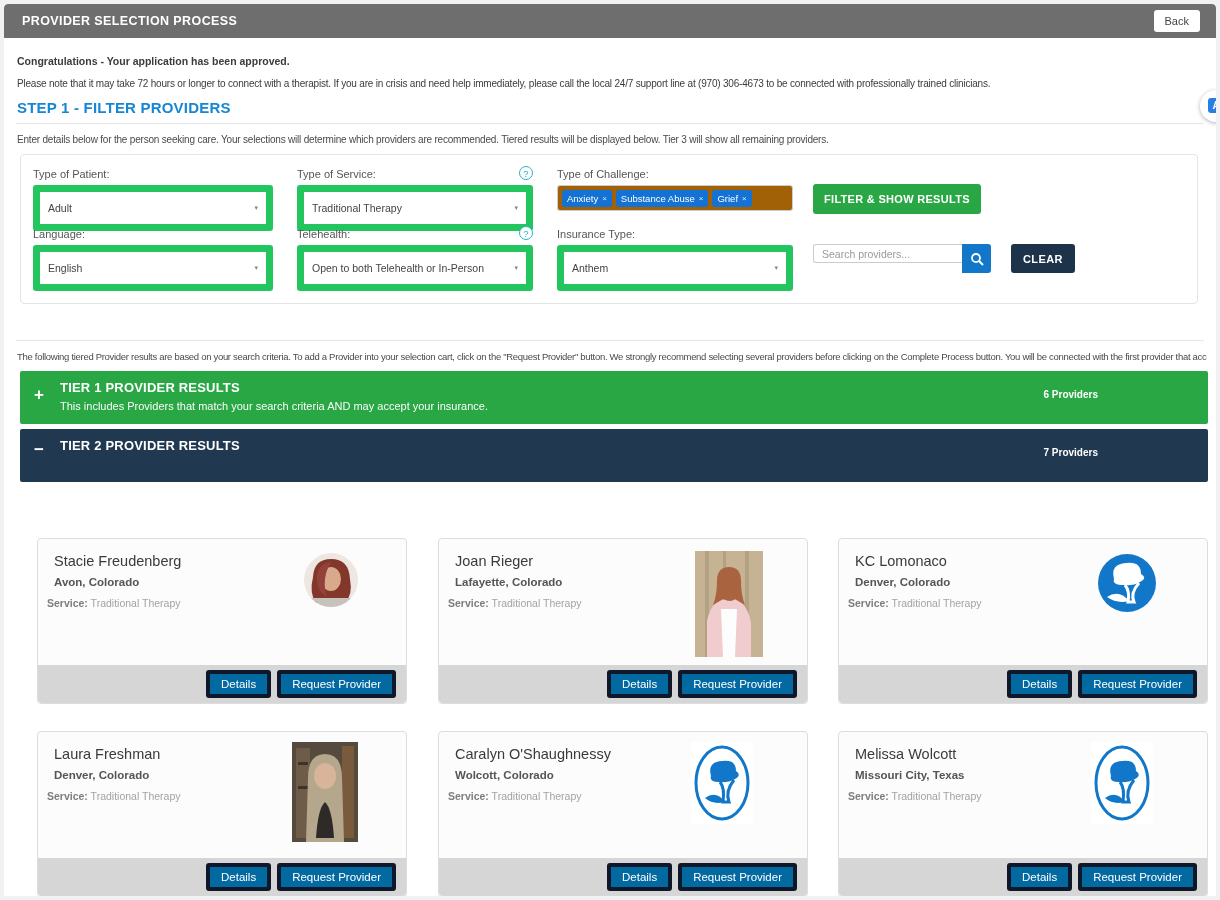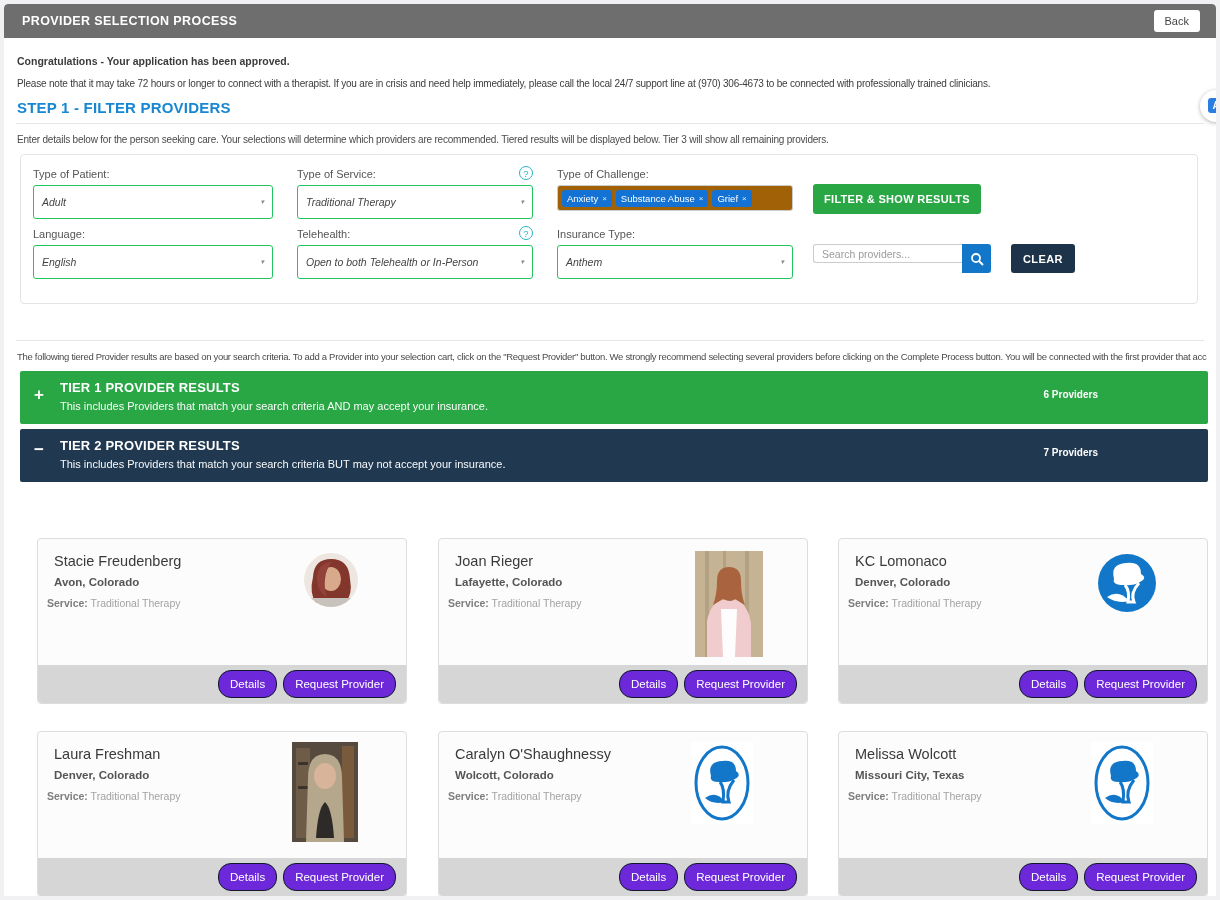--- a/index.html
+++ b/index.html
@@ -19,22 +19,22 @@
   
   .congrats{position:absolute;left:13px;top:51px;font-size:10.5px;font-weight:700;color:#3c3c3c;white-space:nowrap;}
   .note{position:absolute;left:13px;top:74px;font-size:10px;color:#3c3c3c;letter-spacing:-.2px;white-space:nowrap;}
   .step-title{position:absolute;left:13px;font-size:15px;font-weight:600;color:#1787d3;letter-spacing:.2px;white-space:nowrap;}
   .hr{position:absolute;left:12px;width:1188px;height:0;border-top:1px solid #e6e6e6;}
   .step-desc{position:absolute;left:13px;font-size:10px;color:#4a4a4a;letter-spacing:-.2px;white-space:nowrap;max-width:1190px;overflow:hidden;}
   
   .fbox{position:absolute;left:16px;top:150px;width:1176px;height:148px;background:#fff;
     border:1px solid #e4e4e4;border-radius:4px;}
   .flabel{position:absolute;font-size:11px;color:#555;white-space:nowrap;}
-  .fselect{position:absolute;height:26px;border:1px solid #22c55e;border-radius:3px;background:#fff;
-    display:flex;align-items:center;padding:16px 8px;font-size:10.5px;color:#444;cursor:pointer;box-sizing:border-box;font-style:italic;}
+  .fselect{position:absolute;height:26px;border:7px solid #22c55e;border-radius:3px;background:#fff;
+    display:flex;align-items:center;padding:16px 8px;font-size:10.5px;color:#444;cursor:pointer;box-sizing:border-box;}
   .fselect .caret{margin-left:auto;font-size:7px;color:#888;}
   .help{position:absolute;width:14px;height:14px;border:1px solid #2ab4c4;border-radius:50%;
     color:#2ab4c4;font-size:9.5px;line-height:13px;text-align:center;cursor:pointer;background:#fff;box-sizing:border-box;}
   .tagbox{position:absolute;left:536px;top:30px;width:236px;height:26px;border:1px solid #ccc;border-radius:3px;
     background:#a16207;display:flex;align-items:center;gap:4px;padding:0 4px;box-sizing:border-box;}
   .tag{background:#1372d4;color:#fff;font-size:9.5px;border-radius:3px;padding:3px 5px;display:flex;
     align-items:center;gap:4px;white-space:nowrap;}
   .tag .x{font-size:8px;opacity:.85;cursor:pointer;}
   .green-btn{position:absolute;left:792px;top:29px;height:30px;background:#2aa745;border:none;border-radius:3px;
     color:#fff;font-size:11px;font-weight:700;letter-spacing:.3px;padding:0 11px;font-family:inherit;cursor:pointer;}
@@ -54,21 +54,21 @@
   .tier .t-sub{position:absolute;left:40px;top:29px;font-size:11px;font-weight:400;opacity:.97;}
   .tier .t-count{position:absolute;right:110px;top:18px;font-size:10px;font-weight:700;}
   
   .card{position:absolute;width:370px;height:166px;background:#fcfcfc;border:1px solid #ddd;border-radius:4px;box-sizing:border-box;margin-top:46px;}
   .card .p-name{position:absolute;left:16px;top:14px;font-size:14.5px;color:#3a3a3a;}
   .card .p-loc{position:absolute;left:16px;top:37px;font-size:11.5px;font-weight:600;color:#555;}
   .card .p-svc{position:absolute;left:9px;top:58px;font-size:10.5px;color:#a3a3a3;}
   .card .p-svc b{color:#7d7d7d;font-weight:700;}
   .card .foot{position:absolute;left:0;right:0;bottom:0;height:38px;background:#d6d6d6;border-radius:0 0 4px 4px;
     display:flex;align-items:center;justify-content:flex-end;gap:6px;padding-right:10px;}
-  .btn-blue{background:#6d28d9;color:#fff;border:1px solid #0f172a;border-radius:13px;height:28px;
+  .btn-blue{background:#0369a1;color:#fff;border:4px solid #0f172a;border-radius:3px;height:28px;
     font-size:11.5px;padding:0 11px;font-family:inherit;cursor:pointer;}
   .photo{position:absolute;top:14px;overflow:hidden;}
   .ph-brick{background:repeating-linear-gradient(#b2604d 0 6px,#c8a193 6px 8px);}
   
   .gwidget{position:absolute;left:1196px;top:86px;width:32px;height:32px;border-radius:50%;background:#fff;
     box-shadow:0 1px 4px rgba(0,0,0,.3);z-index:5;cursor:pointer;}
   .gwidget .gsq{position:absolute;left:8px;top:8px;width:16px;height:15px;background:#2a7de1;border-radius:3px;
     color:#fff;font-size:10px;font-weight:700;text-align:center;line-height:15px;}
 </style>
 </head>
@@ -151,21 +151,20 @@
 
   <div class="tier t1">
     <span class="toggle">+</span>
     <span class="t-title">TIER 1 PROVIDER RESULTS</span>
     <span class="t-sub">This includes Providers that match your search criteria AND may accept your insurance.</span>
     <span class="t-count">6 Providers</span>
   </div>
   <div class="tier t2">
     <span class="toggle" style="top:12px;">−</span>
     <span class="t-title">TIER 2 PROVIDER RESULTS</span>
-    <span class="t-sub">This includes Providers that match your search criteria BUT may not accept your insurance.</span>
     <span class="t-count">7 Providers</span>
   </div>
 
   <div class="card" style="left:33px;top:488px;">
     <div class="p-name">Stacie Freudenberg</div>
     <div class="p-loc">Avon, Colorado</div>
     <div class="p-svc"><b>Service:</b> <span>Traditional Therapy</span></div>
     <div class="photo" style="right:48px;width:54px;height:54px;border-radius:50%;">
       <svg width="54" height="54" viewBox="0 0 54 54">
         <rect width="54" height="54" fill="#eee7e1"></rect>

